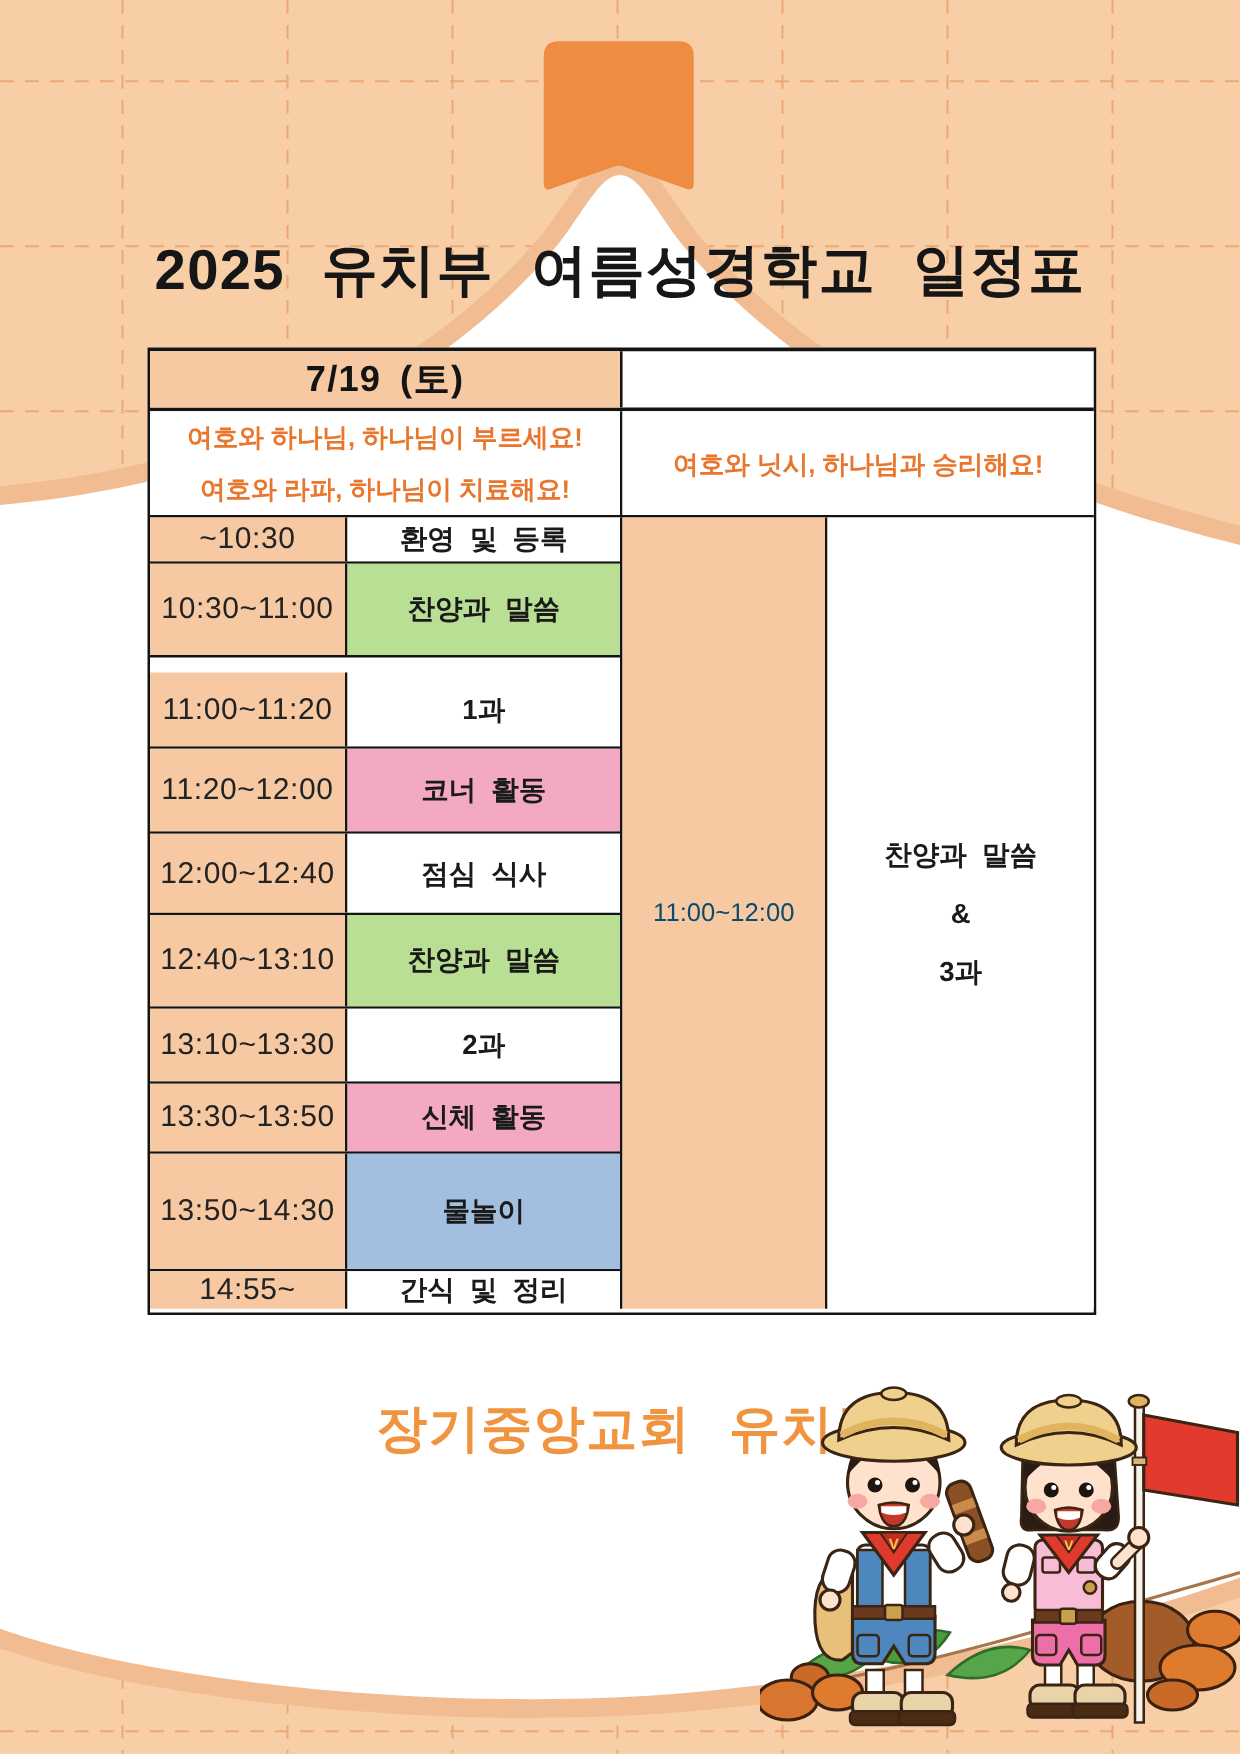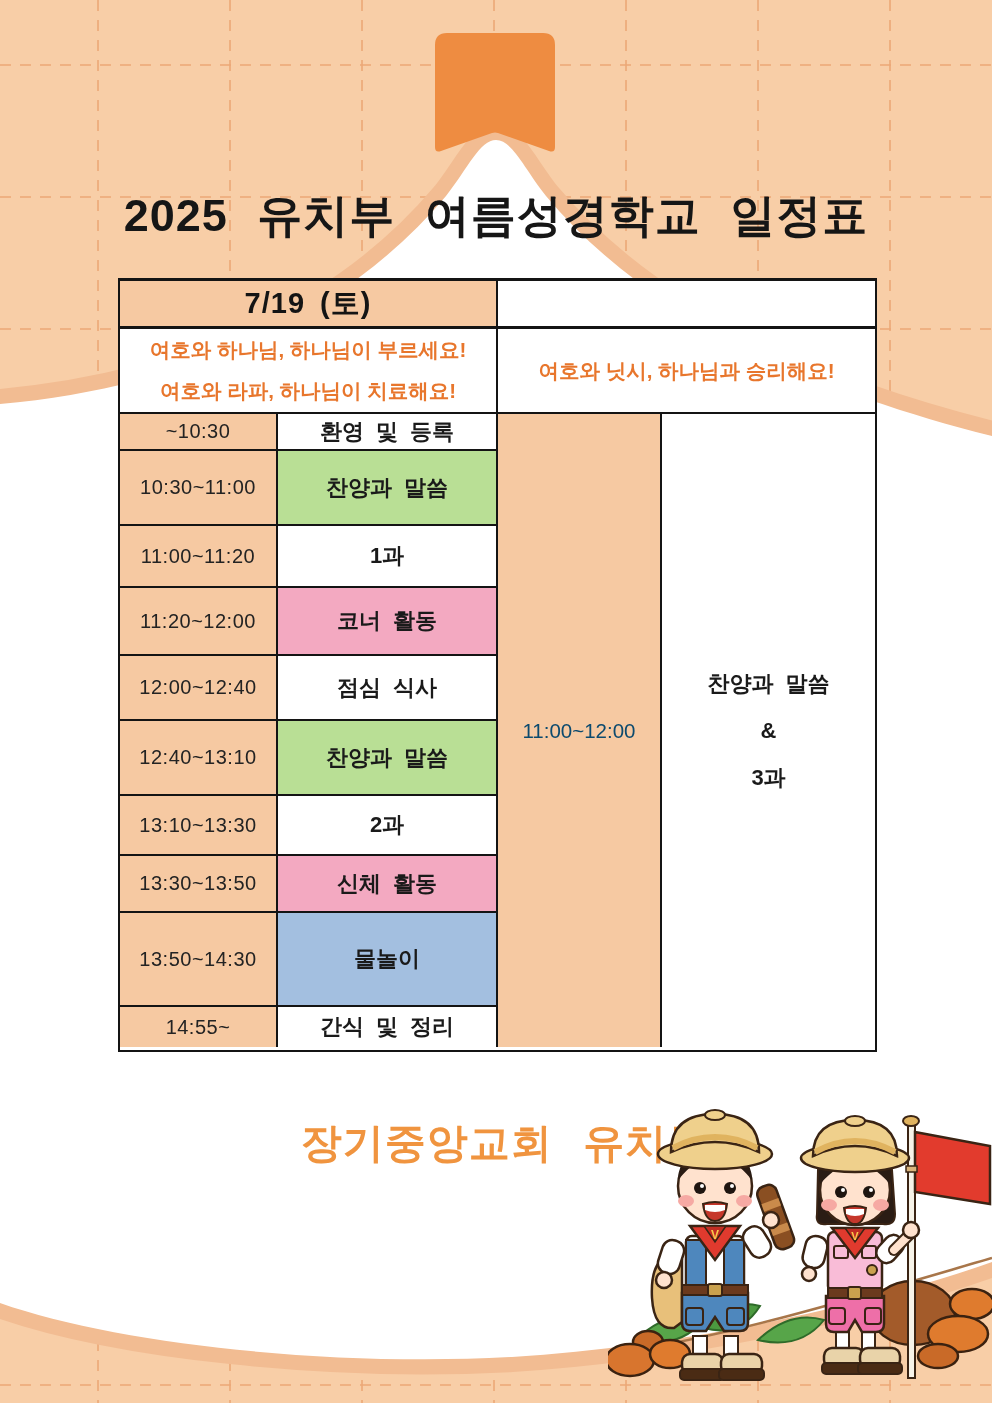--- a/index.html
+++ b/index.html
@@ -31,26 +31,26 @@
   .tsub{display:flex; height:85px; border-bottom:2px solid var(--c-border_black);}
   .sub-cell{display:flex; flex-direction:column; align-items:center; justify-content:center;
     gap:13px; background:#fff; font-size:20.5px; font-weight:700; color:var(--c-accent_orange_text);}
   .sub-cell.left{width:378px; border-right:2px solid var(--c-border_black);}
   .sub-cell.right{flex:1;}
   .tbody{display:flex; height:633px;}
   .left-half{width:378px; border-right:2px solid var(--c-border_black); display:flex; flex-direction:column;}
   .trow{display:flex; border-bottom:2px solid var(--c-border_black);}
   .trow:last-child{border-bottom:none;}
   .t-time{width:158px; border-right:2px solid var(--c-border_black); background:var(--c-cell_peach);
-    display:flex; align-items:center; justify-content:center; font-size:20px; font-weight:500; color:#232323; letter-spacing:.5px;}
+    display:flex; align-items:center; justify-content:center; font-size:24px; font-weight:500; color:#232323; letter-spacing:.5px;}
   .t-act{flex:1; display:flex; align-items:center; justify-content:center;
     font-size:22px; font-weight:700; color:#1a1a1a; word-spacing:6px;}
   .c-white{background:#fff;} .c-green{background:var(--c-cell_green);}
   .c-pink{background:var(--c-cell_pink);} .c-blue{background:var(--c-cell_blue);}
-  .r1{height:37px;} .r2{height:75px;} .r3{height:62px;} .r4{height:68px;text-align:center;} .r5{height:65px;}
+  .r1{height:37px;} .r2{height:75px;} .r3{height:62px;margin-top:12px;} .r4{height:68px;text-align:center;} .r5{height:65px;}
   .r6{height:75px;} .r7{height:60px;} .r8{height:57px;} .r9{height:94px;text-align:center;} .r10{height:40px; flex:1;}
   .right-half{flex:1; display:flex;}
   .t-time2{width:164px; border-right:2px solid var(--c-border_black); background:var(--c-cell_peach);
     display:flex; align-items:center; justify-content:center; font-size:20.5px; font-weight:500; color:#0c4a6e;}
   .t-act2{flex:1; background:#fff; display:flex; flex-direction:column; align-items:center;
     justify-content:center; gap:19px; font-size:22px; font-weight:700; color:#1a1a1a; word-spacing:6px;}
 
   .footer-title{position:absolute; top:1116px; left:155px; width:700px; text-align:center;
     font-size:41px; font-weight:800; color:var(--c-footer_orange); letter-spacing:1px; word-spacing:18px;}
   .kids{position:absolute; left:608px; top:1108px;}

